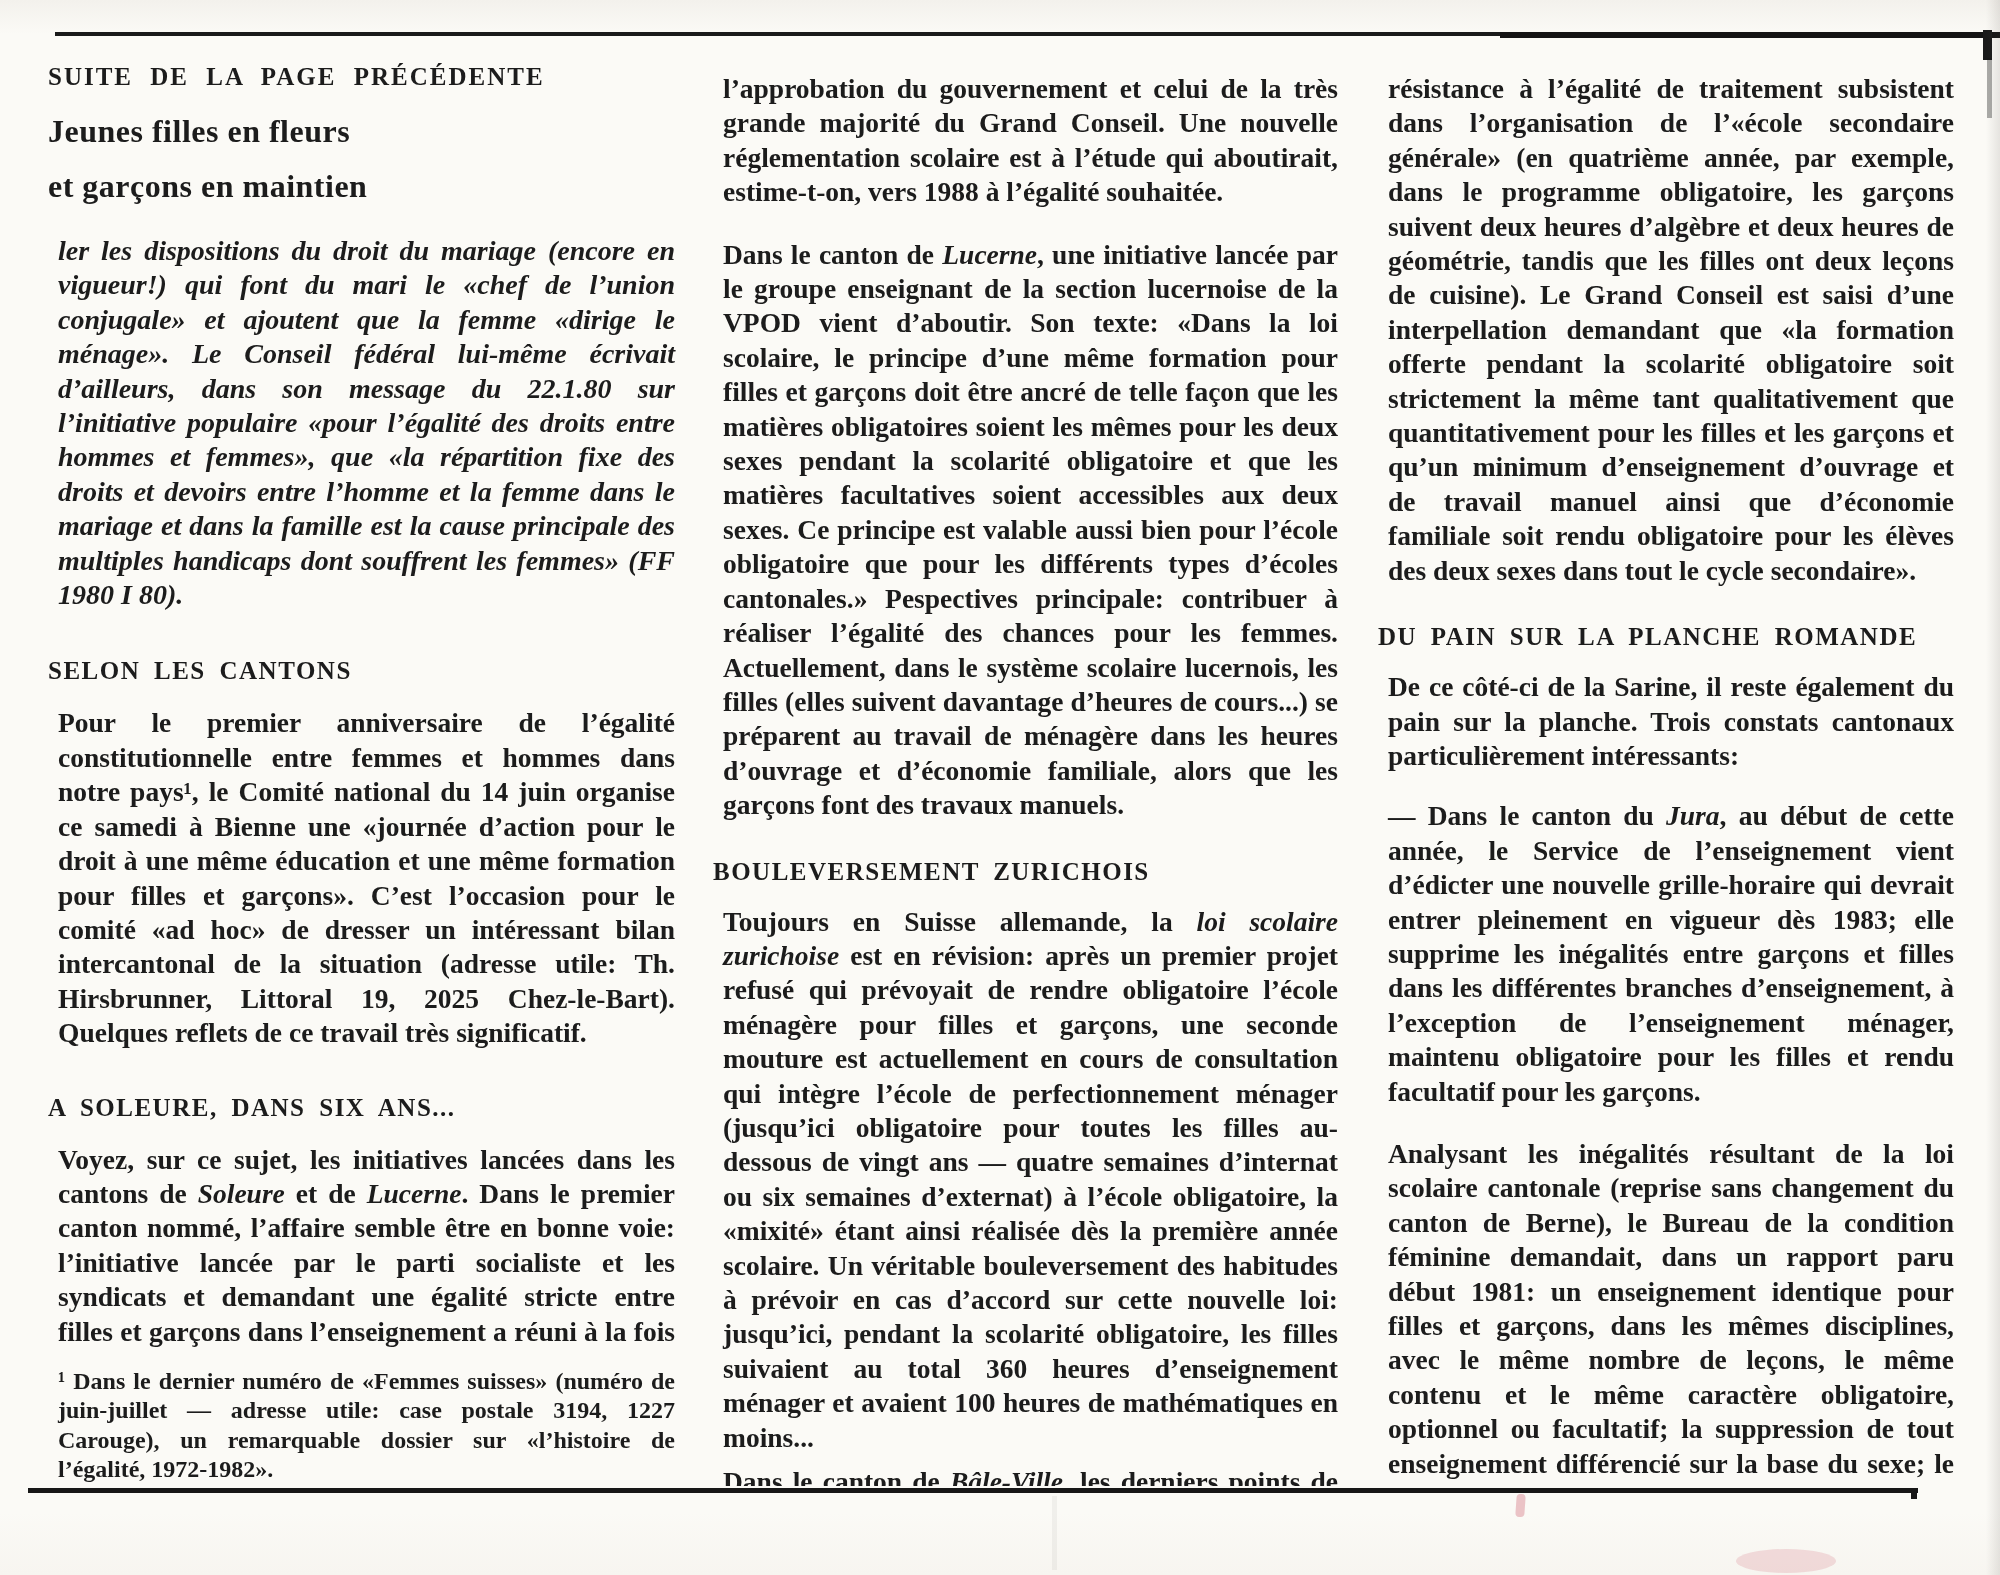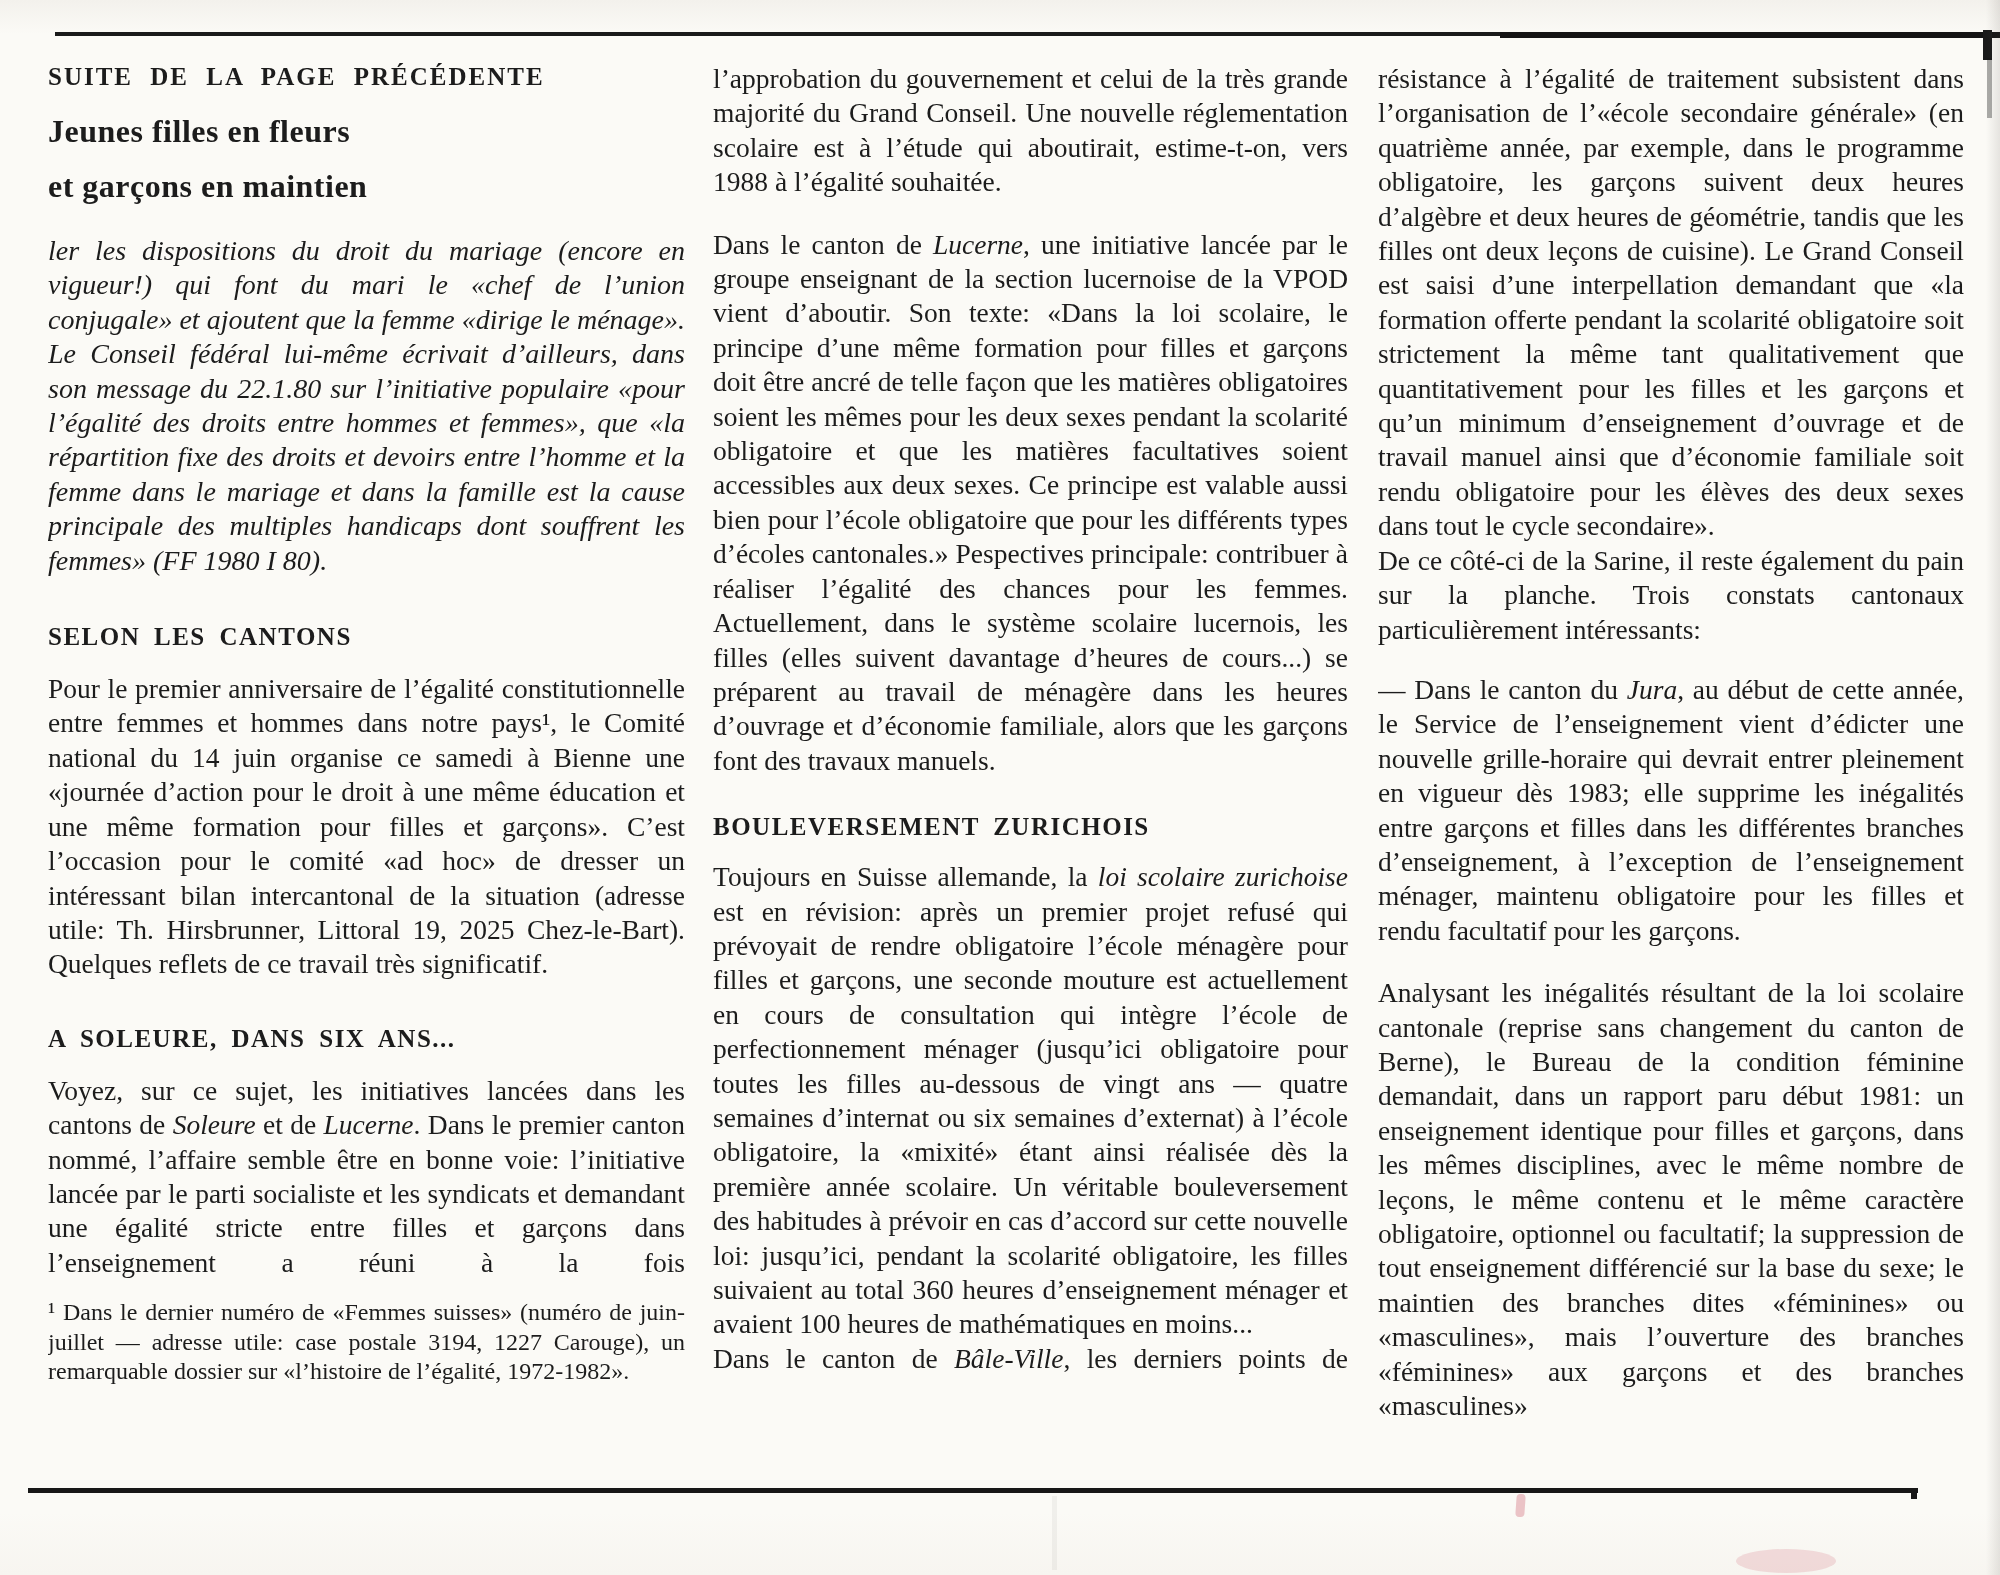--- a/index.html
+++ b/index.html
@@ -74,21 +74,22 @@
     letter-spacing:2px; word-spacing:9px;
     text-align:left; margin:8px 0 12px 0;
   }
   .hl {
     font-weight:bold; font-size:32px; line-height:55px;
     letter-spacing:0.5px; text-align:left; margin:0 0 20px 0;
   }
   .hl span { display:block; }
   .bp {
     font-size:27.5px; line-height:34.4px;
-    margin:0;
+    margin:10px;
+    font-weight:bold;
   }
   .lead { font-style:italic; font-size:28px; }
   .sh {
     font-weight:bold; font-size:25px; line-height:30px;
     letter-spacing:1.5px; word-spacing:6px;
     text-align:left;
   }
   .sh1 { margin:44px 0 20px 0; }
   .sh2 { margin:42px 0 20px 0; }
   .sh3 { margin:34px 0 18px 0; }
@@ -126,20 +127,21 @@
   <div class="col col2">
     <p class="bp">l’approbation du gouvernement et celui de la très grande majorité du Grand Conseil. Une nouvelle réglementation scolaire est à l’étude qui aboutirait, estime-t-on, vers 1988 à l’égalité souhaitée.</p>
     <p class="bp mt28"><span>Dans le canton de </span><em>Lucerne</em><span>, une initiative lancée par le groupe enseignant de la section lucernoise de la VPOD vient d’aboutir. Son texte: «Dans la loi scolaire, le principe d’une même formation pour filles et garçons doit être ancré de telle façon que les matières obligatoires soient les mêmes pour les deux sexes pendant la scolarité obligatoire et que les matières facultatives soient accessibles aux deux sexes. Ce principe est valable aussi bien pour l’école obligatoire que pour les différents types d’écoles cantonales.» Pespectives principale: contribuer à réaliser l’égalité des chances pour les femmes. Actuellement, dans le système scolaire lucernois, les filles (elles suivent davantage d’heures de cours...) se préparent au travail de ménagère dans les heures d’ouvrage et d’économie familiale, alors que les garçons font des travaux manuels.</span></p>
     <h2 class="sh sh3">BOULEVERSEMENT ZURICHOIS</h2>
     <p class="bp"><span>Toujours en Suisse allemande, la </span><em>loi scolaire zurichoise</em><span> est en révision: après un premier projet refusé qui prévoyait de rendre obligatoire l’école ménagère pour filles et garçons, une seconde mouture est actuellement en cours de consultation qui intègre l’école de perfectionnement ménager (jusqu’ici obligatoire pour toutes les filles au-dessous de vingt ans — quatre semaines d’internat ou six semaines d’externat) à l’école obligatoire, la «mixité» étant ainsi réalisée dès la première année scolaire. Un véritable bouleversement des habitudes à prévoir en cas d’accord sur cette nouvelle loi: jusqu’ici, pendant la scolarité obligatoire, les filles suivaient au total 360 heures d’enseignement ménager et avaient 100 heures de mathématiques en moins...</span></p>
     <p class="bp jlast"><span>Dans le canton de </span><em>Bâle-Ville</em><span>, les derniers points de</span></p>
   </div>
 
   <div class="col col3">
     <p class="bp">résistance à l’égalité de traitement subsistent dans l’organisation de l’«école secondaire générale» (en quatrième année, par exemple, dans le programme obligatoire, les garçons suivent deux heures d’algèbre et deux heures de géométrie, tandis que les filles ont deux leçons de cuisine). Le Grand Conseil est saisi d’une interpellation demandant que «la formation offerte pendant la scolarité obligatoire soit strictement la même tant qualitativement que quantitativement pour les filles et les garçons et qu’un minimum d’enseignement d’ouvrage et de travail manuel ainsi que d’économie familiale soit rendu obligatoire pour les élèves des deux sexes dans tout le cycle secondaire».</p>
+    <h2 class="sh sh3">DU PAIN SUR LA PLANCHE ROMANDE</h2>
     <p class="bp">De ce côté-ci de la Sarine, il reste également du pain sur la planche. Trois constats cantonaux particulièrement intéressants:</p>
     <p class="bp mt26"><span>— Dans le canton du </span><em>Jura</em><span>, au début de cette année, le Service de l’enseignement vient d’édicter une nouvelle grille-horaire qui devrait entrer pleinement en vigueur dès 1983; elle supprime les inégalités entre garçons et filles dans les différentes branches d’enseignement, à l’exception de l’enseignement ménager, maintenu obligatoire pour les filles et rendu facultatif pour les garçons.</span></p>
     <p class="bp mt28 jlast">Analysant les inégalités résultant de la loi scolaire cantonale (reprise sans changement du canton de Berne), le Bureau de la condition féminine demandait, dans un rapport paru début 1981: un enseignement identique pour filles et garçons, dans les mêmes disciplines, avec le même nombre de leçons, le même contenu et le même caractère obligatoire, optionnel ou facultatif; la suppression de tout enseignement différencié sur la base du sexe; le maintien des branches dites «féminines» ou «masculines», mais l’ouverture des branches «féminines» aux garçons et des branches «masculines»</p>
   </div>
 
   <div class="rule-bottom"></div>
   <div class="rule-bottom-hook"></div>
   <div class="smudge-pink-1"></div>
   <div class="smudge-pink-2"></div>
   <div class="streak-gray"></div>

